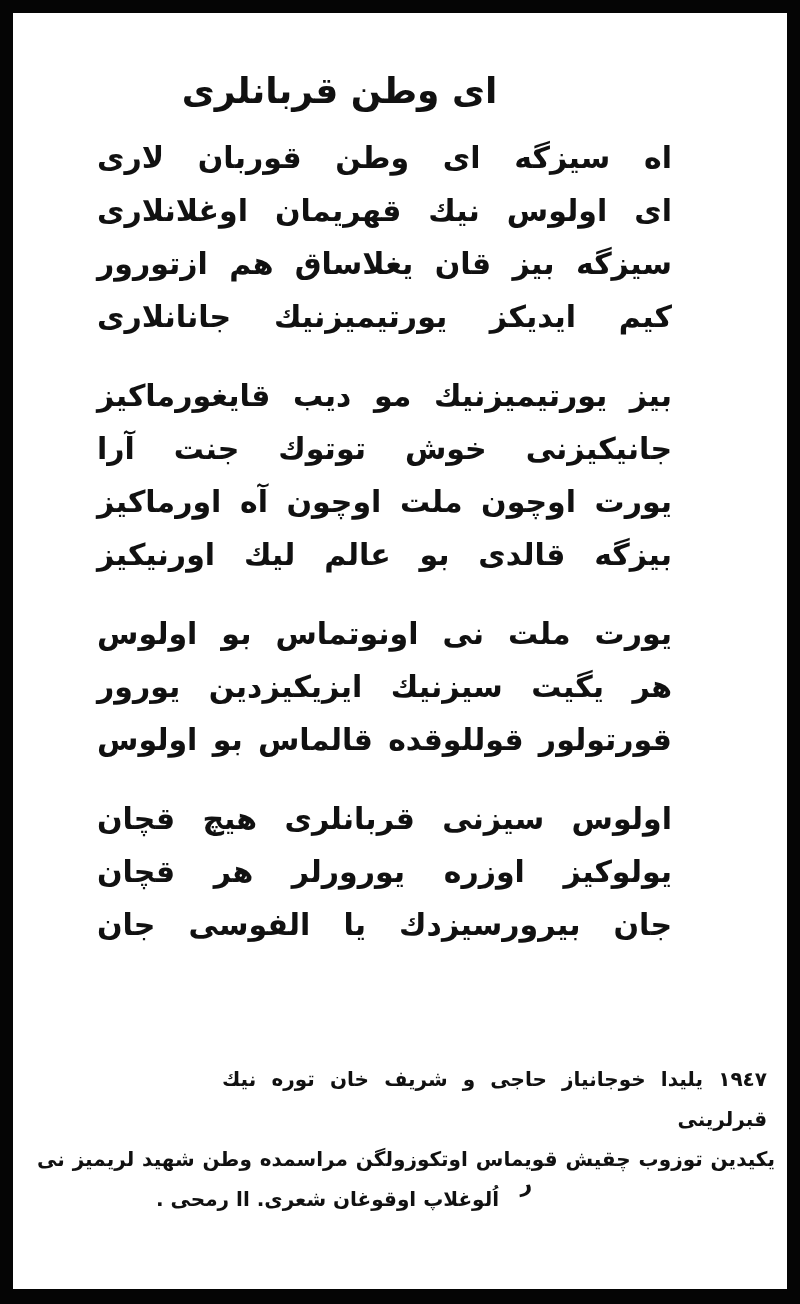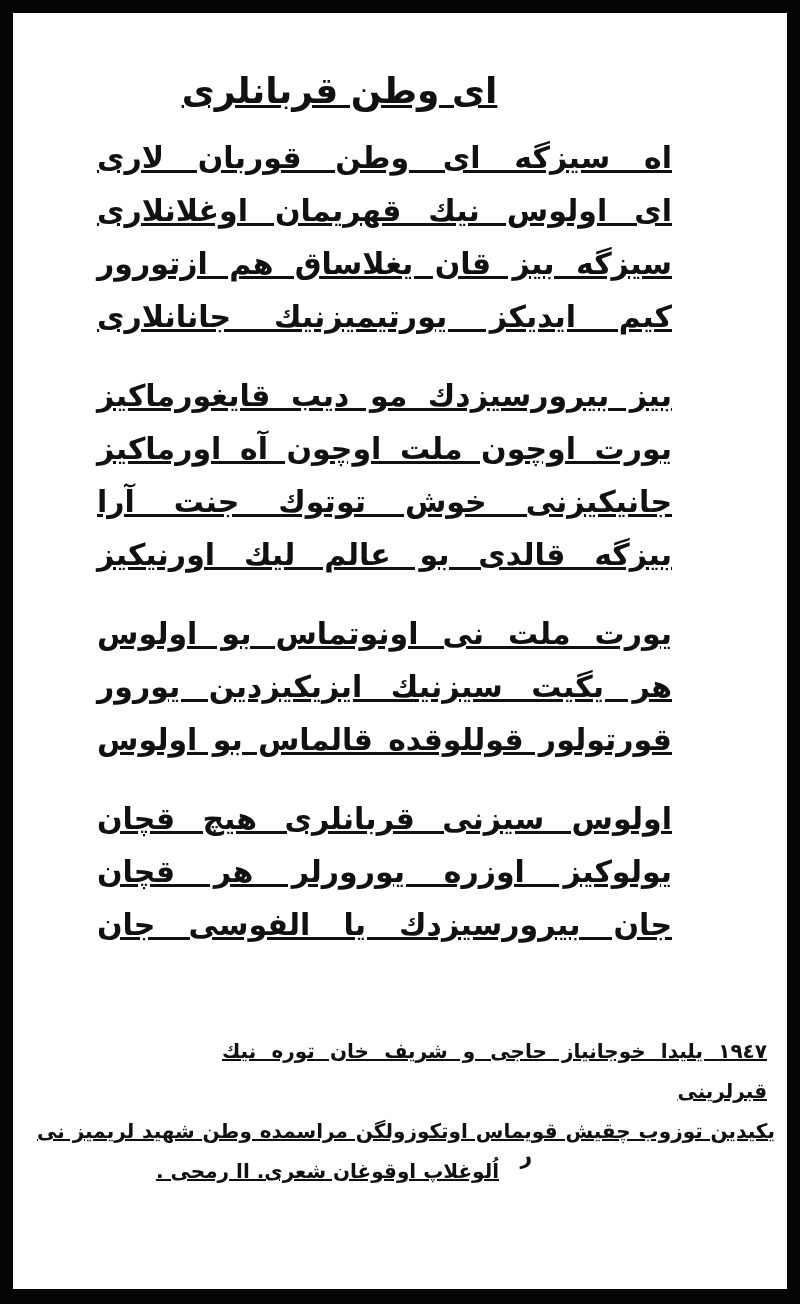--- a/index.html
+++ b/index.html
@@ -18,21 +18,20 @@
     background: #050505;
   }
   .page {
     position: absolute;
     left: 13px;
     top: 13px;
     width: 774px;
     height: 1276px;
     background: #ffffff;
     color: #111111;
-    text-decoration: underline;
   }
   .content {
     padding-top: 54px;
   }
   .poem-title {
     width: 575px;
     margin: 0 115px 16px auto;
     direction: rtl;
     text-align: center;
     transform: translateX(-45px);
@@ -58,21 +57,21 @@
     font-weight: 700;
     line-height: 53px;
     letter-spacing: 1.5px;
     word-spacing: 4px;
     white-space: nowrap;
     text-justify: inter-word;
   }
   
   .poem-line { white-space: normal; }
   .footer {
-    margin-top: 80px;
+    margin-top: 108px;
     position: relative;
   }
   .footer-line {
     direction: rtl;
     font-size: 20px;
     font-weight: 700;
     line-height: 40px;
     letter-spacing: 0.5px;
   }
   .footer-line-1 {
@@ -110,23 +109,23 @@
       <div class="poem-title">اى وطن قربانلرى</div>
 
       <div class="stanza">
         <div class="poem-line">اه سيزگه اى وطن قوربان لارى</div>
         <div class="poem-line">اى اولوس نيك قهريمان اوغلانلارى</div>
         <div class="poem-line">سيزگه بيز قان يغلاساق هم ازتورور</div>
         <div class="poem-line">كيم ايديكز يورتيميزنيك جانانلارى</div>
       </div>
 
       <div class="stanza">
-        <div class="poem-line">بيز بيرورسيزدك مو ديب قايغورماكيز</div>
+        <div class="poem-line">بيز يورتيميزنيك مو ديب قايغورماكيز</div>
+        <div class="poem-line">جانيكيزنى خوش توتوك جنت آرا</div>
         <div class="poem-line">يورت اوچون ملت اوچون آه اورماكيز</div>
-        <div class="poem-line">جانيكيزنى خوش توتوك جنت آرا</div>
         <div class="poem-line">بيزگه قالدى بو عالم ليك اورنيكيز</div>
       </div>
 
       <div class="stanza">
         <div class="poem-line">يورت ملت نى اونوتماس بو اولوس</div>
         <div class="poem-line">هر يگيت سيزنيك ايزيكيزدين يورور</div>
         <div class="poem-line">قورتولور قوللوقده قالماس بو اولوس</div>
       </div>
 
       <div class="stanza">

